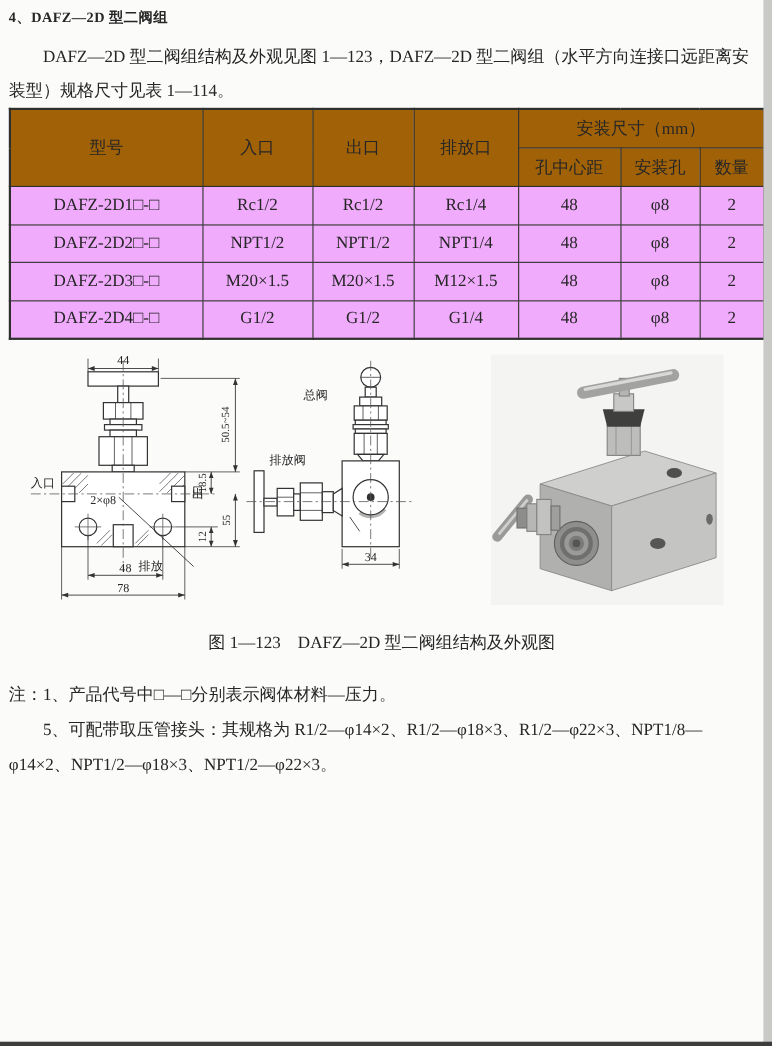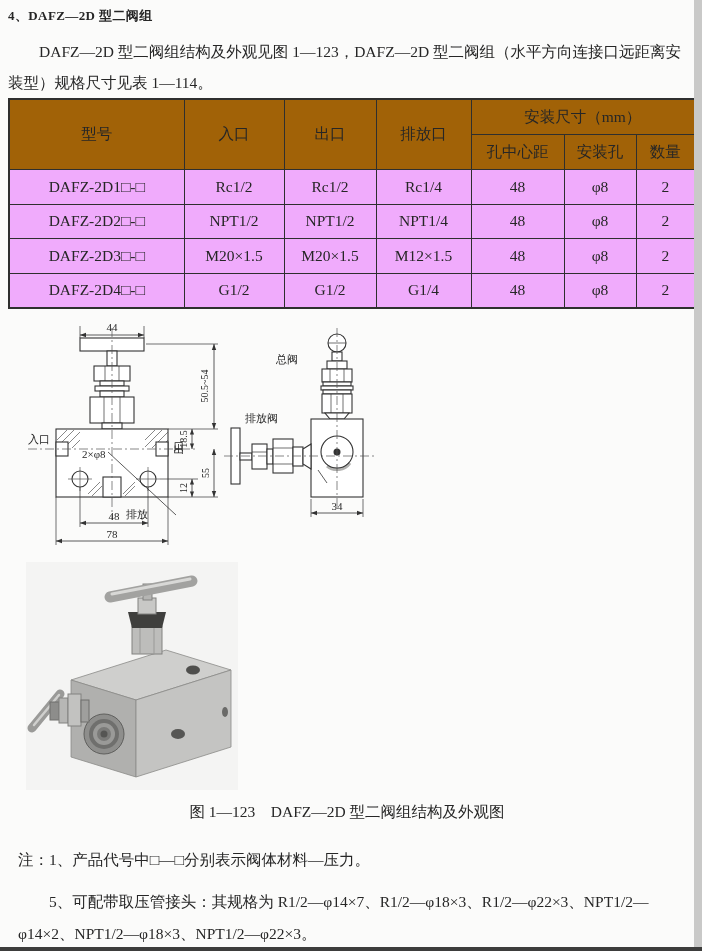--- a/index.html
+++ b/index.html
@@ -16,27 +16,27 @@
   .intro { font-size:15.5px; line-height:31px; margin:11px 12px 0 8px; text-indent:2em; }
 
   .table-caption { font-size:15.5px; margin:19px 0 9px 32px; }
 
   table.spec { border-collapse:collapse; margin-left:8px; width:686px; table-layout:fixed;
     font-size:15.5px; text-align:center; border:2px solid #2f2f2e; }
   table.spec th, table.spec td { border:1.6px solid #2f2f2e; font-weight:normal; padding:0 2px; }
   table.spec thead th { background:#a16207; height:34px; }
   table.spec tbody td { height:33.5px; background:#f0abfc; }
 
-  .figure-row { display:flex; align-items:flex-start; margin:13px 0 0 26px;flex-direction:column; }
+  .figure-row { display:flex; align-items:flex-start; margin:13px 0 0 26px; }
   svg { display:block; }
   svg text { font-family:"Liberation Serif","DejaVu Serif",serif; fill:#262626; }
   .figure-caption { font-size:15.5px; text-align:center; margin:12px 0 15px 0; }
 
   .notes { font-size:15.5px; line-height:32px; margin:21px 10px 0 8px; }
-  .notes p { margin:10px; }
+  .notes p { margin:0; }
   .notes p.indent { text-indent:2em; }
 </style>
 </head>
 <body>
 
 <div class="content">
 
   <h1 class="page-title">4、DAFZ—2D 型二阀组</h1>
 
   <p class="intro">DAFZ—2D 型二阀组结构及外观见图 1—123，DAFZ—2D 型二阀组（水平方向连接口远距离安装型）规格尺寸见表 1—114。</p>
@@ -296,19 +296,19 @@
       <rect x="33" y="136" width="9" height="25" fill="#b7b7b5" stroke="#828280"></rect>
       <rect x="42" y="132" width="13" height="32" fill="#c2c2c0" stroke="#828280"></rect>
       <rect x="55" y="138" width="8" height="22" fill="#9f9f9d" stroke="#6f6f6d"></rect>
     </svg>
   </div>
 
   <div class="figure-caption">图 1—123　DAFZ—2D 型二阀组结构及外观图</div>
 
   <div class="notes">
     <p>注：1、产品代号中□—□分别表示阀体材料—压力。</p>
-    <p class="indent">5、可配带取压管接头：其规格为 R1/2—φ14×7、R1/2—φ18×3、R1/2—φ22×3、NPT1/2—φ14×2、NPT1/2—φ18×3、NPT1/2—φ22×3。</p>
+    <p class="indent">5、可配带取压管接头：其规格为 R1/2—φ14×2、R1/2—φ18×3、R1/2—φ22×3、NPT1/8—φ14×2、NPT1/2—φ18×3、NPT1/2—φ22×3。</p>
   </div>
 
 </div>
 
 <div class="edge-right"></div>
 <div class="edge-bottom"></div>
 
 </body></html>

